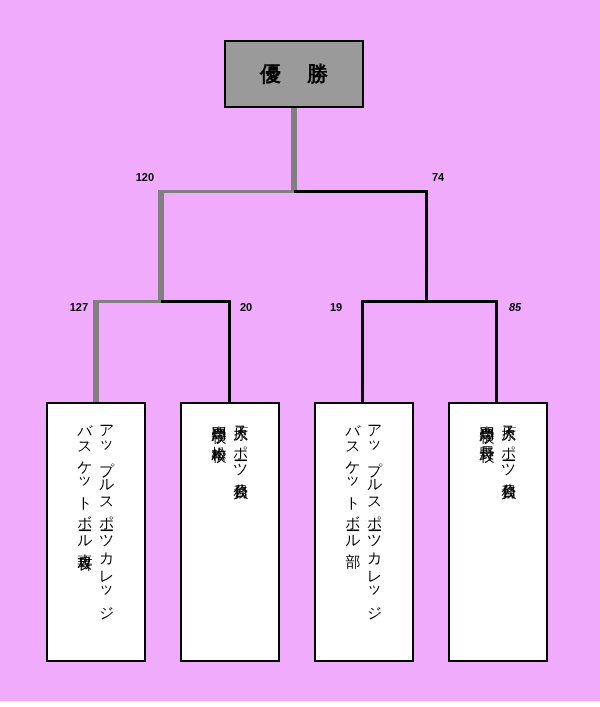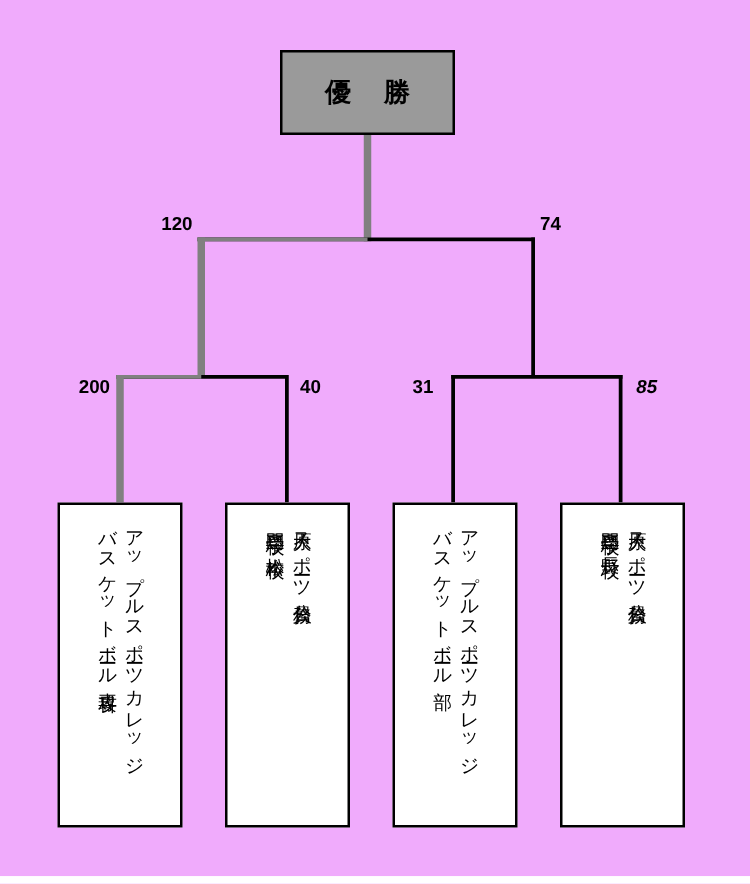--- a/index.html
+++ b/index.html
@@ -45,21 +45,21 @@
     position: absolute;
     background: #000000;
   }
   .line.grey {
     background: #808080;
   }
 
   
   .score {
     position: absolute;
-    font-size: 15px;
+    font-size: 11px;
     font-weight: bold;
     color: #000000;
     line-height: 1;
   }
 
   
   .team-box {
     position: absolute;
     top: 402px;
     width: 100px;
@@ -112,23 +112,23 @@
   <div class="line" style="left:93px; top:300px; width:137px; height:3px;"></div>
   <div class="line grey" style="left:93px; top:300px; width:68px; height:3px;"></div>
 
   <div class="line" style="left:361px; top:300px; width:137px; height:3px;"></div>
 
   <div class="line grey" style="left:93px; top:300px; width:6px; height:102px;"></div>
   <div class="line" style="left:228px; top:300px; width:3px; height:102px;"></div>
   <div class="line" style="left:361px; top:300px; width:3px; height:102px;"></div>
   <div class="line" style="left:495px; top:300px; width:3px; height:102px;"></div>
 
-  <div class="score" style="left:88px; top:302px; transform:translate(-100%,0);">200</div>
-  <div class="score" style="left:240px; top:302px;">40</div>
-  <div class="score" style="left:330px; top:302px;">31</div>
+  <div class="score" style="left:88px; top:302px; transform:translate(-100%,0);">127</div>
+  <div class="score" style="left:240px; top:302px;">20</div>
+  <div class="score" style="left:330px; top:302px;">19</div>
   <div class="score" style="left:509px; top:302px;font-style:italic;">85</div>
 
   <div class="team-box" id="team0">
     <span class="vtext">アップルスポーツカレッジ
 バスケットボール専攻科</span>
   </div>
   <div class="team-box" id="team1">
     <span class="vtext">大原スポーツ公務員
 専門学校　松本校</span>
   </div>

